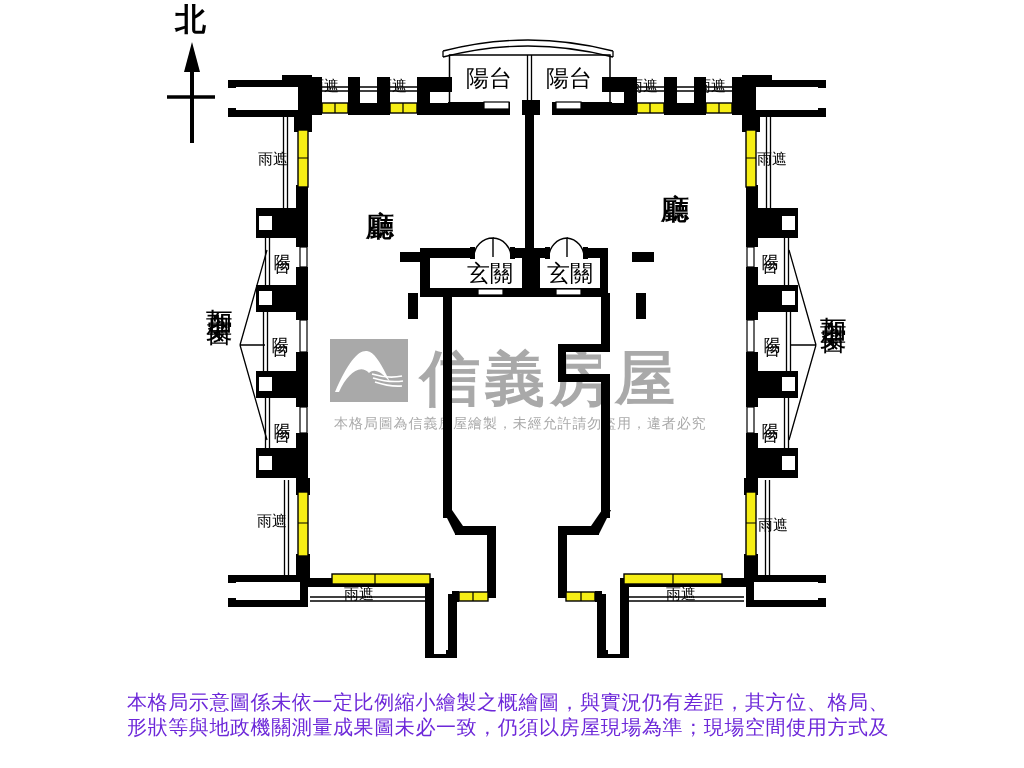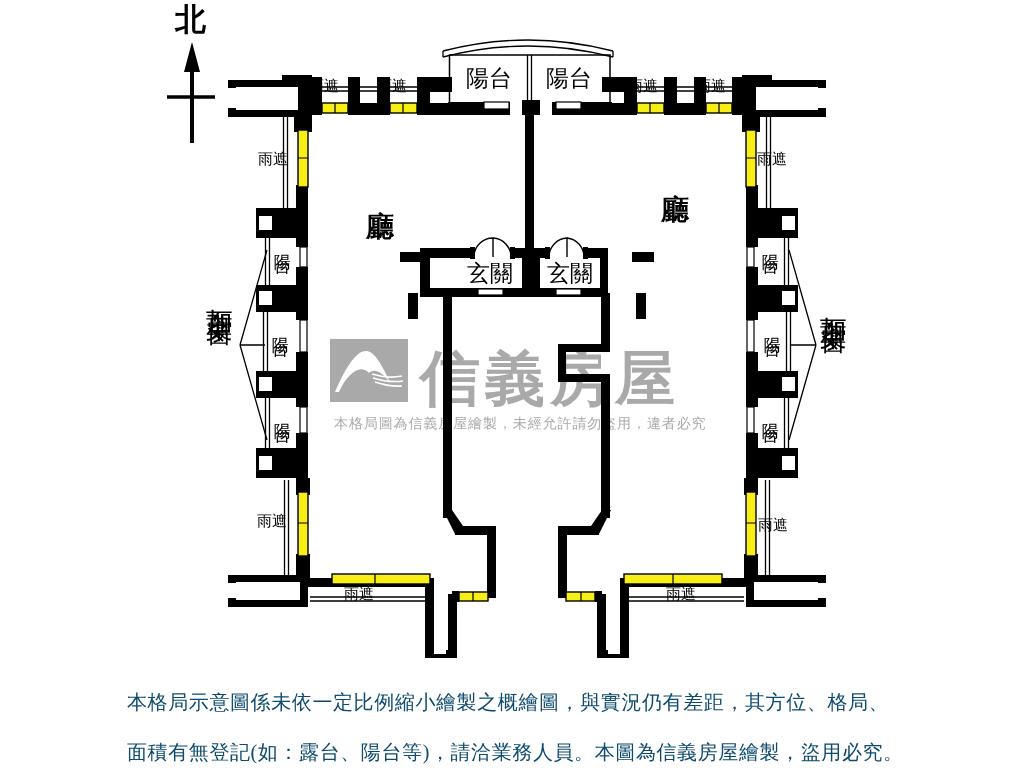--- a/index.html
+++ b/index.html
@@ -8,21 +8,21 @@
   #plan-svg{position:absolute;left:0;top:0;}
   .lbl{position:absolute;color:#000;white-space:nowrap;line-height:1.05;
        font-family:"Liberation Serif",serif;}
   .sm{font-size:15px;}
   .vert{writing-mode:vertical-rl;text-orientation:upright;}
   .balv{font-size:17px;letter-spacing:2px;}
   .louv{font-size:27px;letter-spacing:3px;}
   .big{font-size:23px;}
   .hall{font-size:28px;font-weight:bold;}
   .north{font-size:31px;font-weight:bold;}
-  .disc{font-size:20px;letter-spacing:0.6px;color:#0c4a6e;}
+  .disc{font-size:20px;letter-spacing:0.6px;color:#6d28d9;}
   .thin{stroke:#000;stroke-width:1.3;fill:none;}
   .wall{fill:#000;}
   .whited{fill:#fff;}
   .wbox{fill:#fff;stroke:#000;stroke-width:1.2;}
 </style>
 </head>
 <body>
 
 <div id="stage">
 
@@ -262,15 +262,15 @@
 <div class="lbl balv vert" style="left:271px;top:324px;">陽台</div>
 <div class="lbl balv vert" style="left:273px;top:410px;">陽台</div>
 <div class="lbl balv vert" style="left:761px;top:241px;">陽台</div>
 <div class="lbl balv vert" style="left:763px;top:324px;">陽台</div>
 <div class="lbl balv vert" style="left:761px;top:410px;">陽台</div>
 
 <div class="lbl louv vert" style="left:205px;top:287px;">加百葉窗</div>
 <div class="lbl louv vert" style="left:819px;top:295px;">加百葉窗</div>
 
 <div class="lbl disc" style="left:127px;top:692px;">本格局示意圖係未依一定比例縮小繪製之概繪圖，與實況仍有差距，其方位、格局、</div>
-<div class="lbl disc" style="left:127px;top:742px;">面積有無登記(如：露台、陽台等)，請洽業務人員。本圖為信義房屋繪製，盜用必究。</div>
+<div class="lbl disc" style="left:127px;top:717px;">形狀等與地政機關測量成果圖未必一致，仍須以房屋現場為準；現場空間使用方式及</div>
 
 </div>
 
 </body></html>

